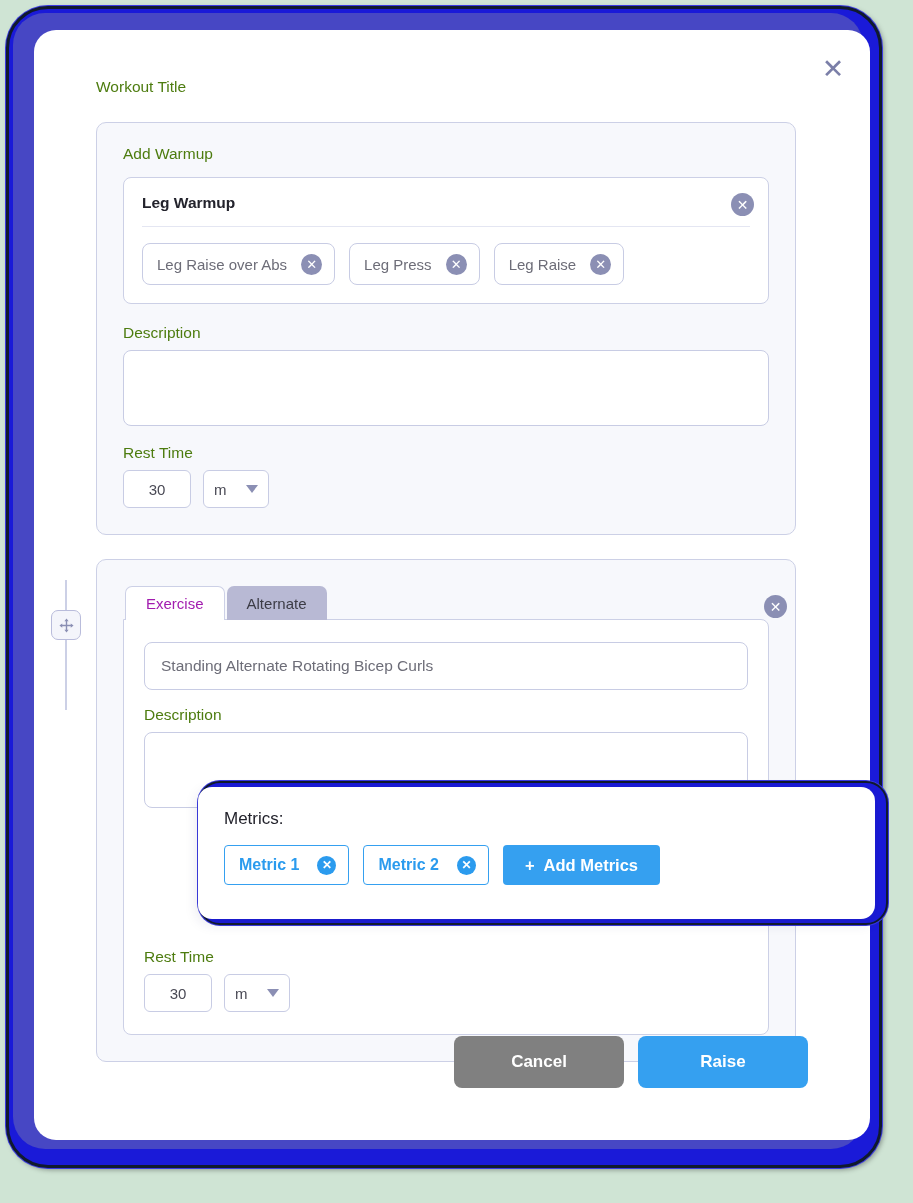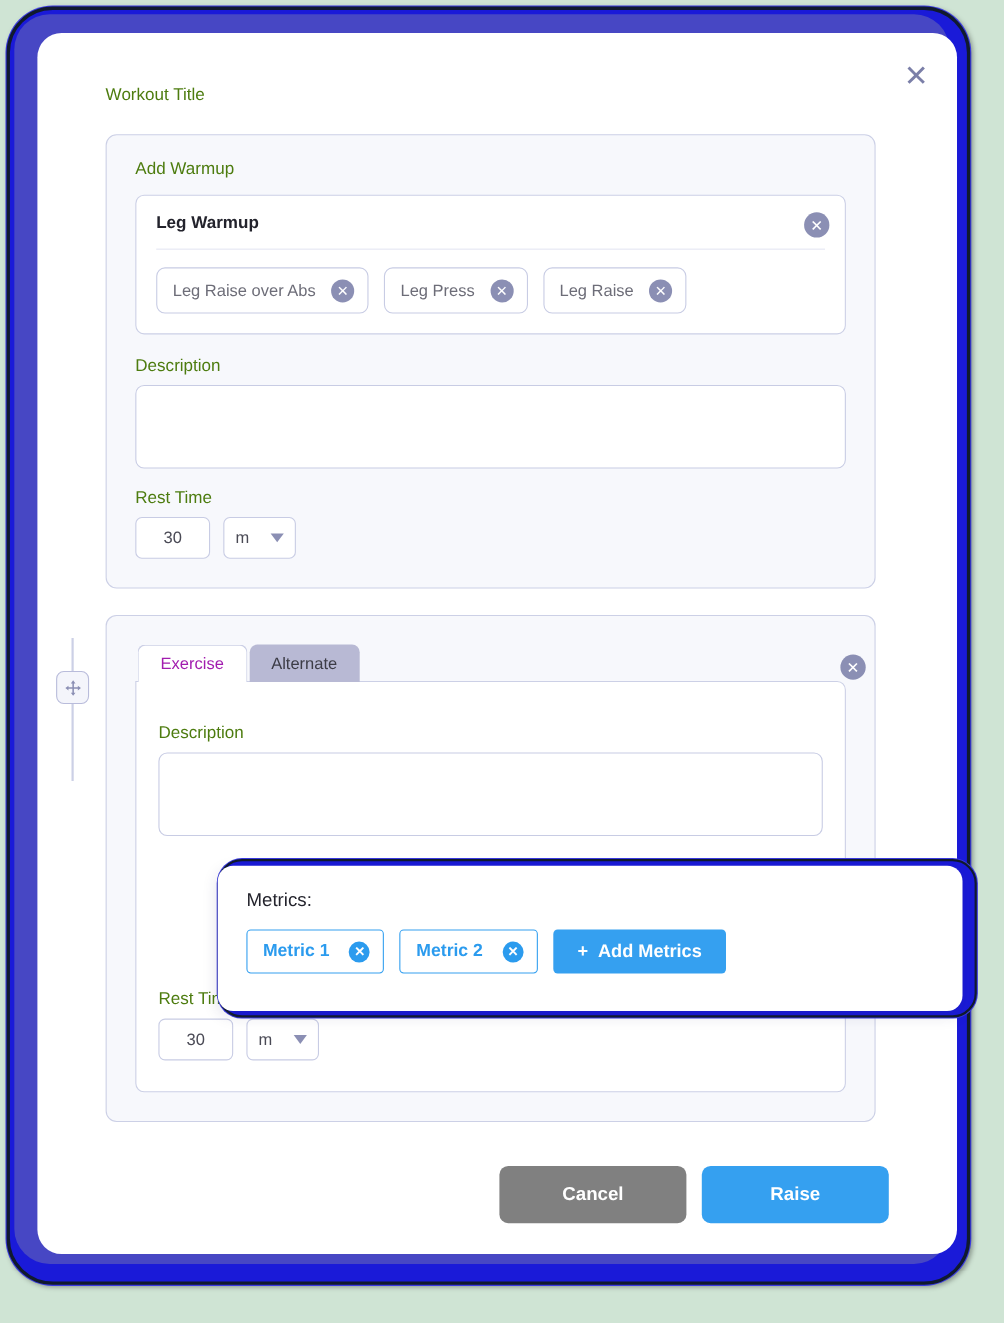--- a/index.html
+++ b/index.html
@@ -246,21 +246,21 @@
     font-size: 16.5px;
     font-weight: bold;
     font-family: "Liberation Sans", sans-serif;
     cursor: pointer;
     display: flex; align-items: center; gap: 9px;
   }
 
   
   .footer {
     position: absolute;
-    right: 62px; bottom: 28px;
+    right: 62px; bottom: 52px;
     display: flex; gap: 14px; margin-top: 40px;
   }
   .btn {
     width: 170px; height: 52px;
     border: none; border-radius: 8px;
     font-size: 17px; font-weight: bold;
     color: #fff;
     font-family: "Liberation Sans", sans-serif;
     cursor: pointer;
   }
@@ -326,20 +326,21 @@
           </svg>
         </div>
         <div class="xbtn big exercise-close">✕</div>
 
         <div class="tabs">
           <div class="tab active">Exercise</div>
           <div class="tab inactive">Alternate</div>
         </div>
 
         <div class="exercise-body">
+          <div class="text-input">Standing Alternate Rotating Bicep Curls</div>
 
           <div class="field-label" style="margin-top:16px;">Description</div>
           <div class="textarea"></div>
 
           <div class="field-label" style="margin-top:140px;margin-bottom:6px;">Rest Time</div>
           <div class="rest-row">
             <div class="rest-num">30</div>
             <div class="rest-unit">
               <span>m</span>
               <span class="caret"></span>

